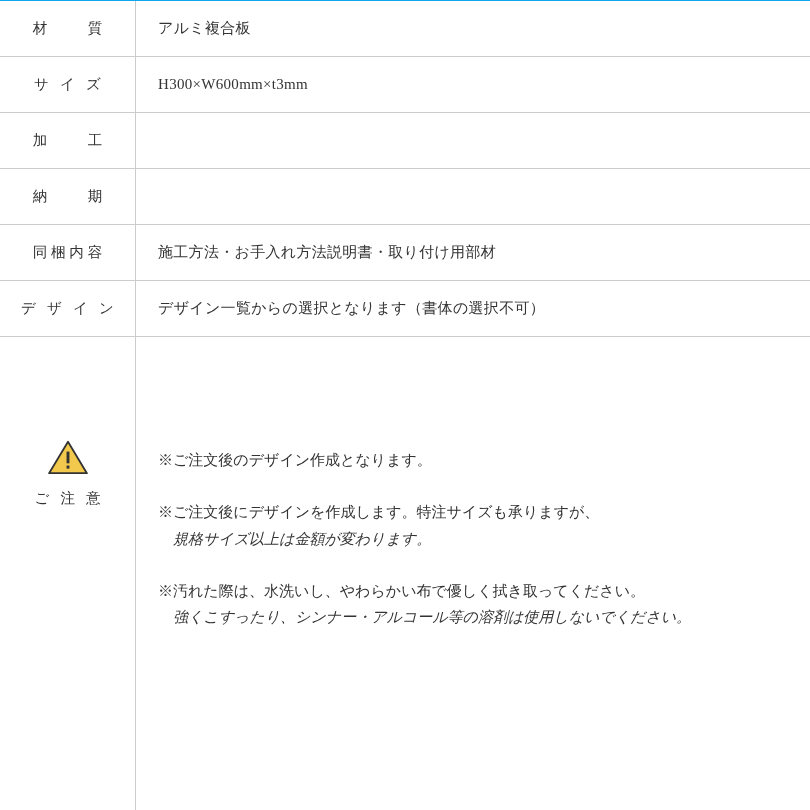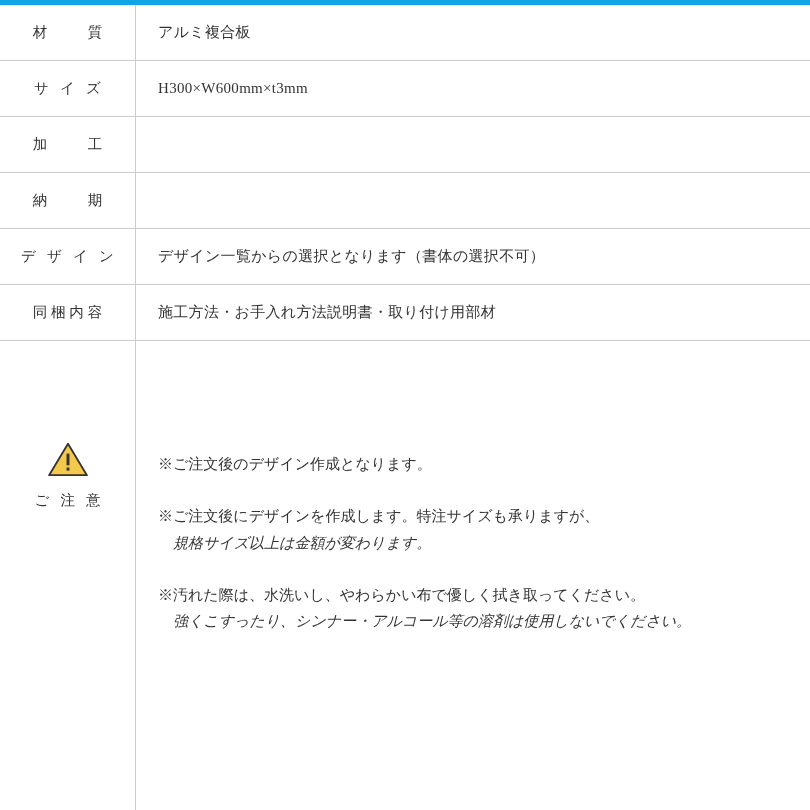--- a/index.html
+++ b/index.html
@@ -37,21 +37,21 @@
     letter-spacing: 0.32em;
     text-indent: 0.32em;
     font-weight: 400;
     font-family: "Liberation Serif", "DejaVu Serif", serif;
   }
   
   .spec-table {
     flex: 1 1 auto;
     display: flex;
     flex-direction: column;
-    border-top: 5px solid #0ea5e9;
+    border-top: 1px solid #0ea5e9;
   }
   .row {
     display: flex;
     flex-direction: row;
     border-bottom: 1px solid #cccccc;
     min-height: 55px;
   }
   .row:last-child {
     border-bottom: none;
   }
@@ -149,27 +149,27 @@
 
     <div class="row row-short">
       <div class="cell-label">加　　工</div>
     </div>
 
     <div class="row row-short">
       <div class="cell-label">納　　期</div>
     </div>
 
     <div class="row row-short">
-      <div class="cell-label">デ ザ イ ン</div>
-      <div class="cell-value">デザイン一覧からの選択となります（書体の選択不可）</div>
+      <div class="cell-label">同梱内容</div>
+      <div class="cell-value">施工方法・お手入れ方法説明書・取り付け用部材</div>
     </div>
 
     <div class="row row-short">
-      <div class="cell-label">同梱内容</div>
-      <div class="cell-value">施工方法・お手入れ方法説明書・取り付け用部材</div>
+      <div class="cell-label">デ ザ イ ン</div>
+      <div class="cell-value">デザイン一覧からの選択となります（書体の選択不可）</div>
     </div>
 
     <div class="row row-notice">
       <div class="notice-label">
         <svg class="warn-icon" viewBox="0 0 44 40" aria-hidden="true">
           <polygon points="22,3 43,38 1,38" fill="#f2c94c" stroke="#333333" stroke-width="2" stroke-linejoin="round"></polygon>
           <rect x="20.4" y="14" width="3.2" height="13" fill="#333333"></rect>
           <rect x="20.4" y="29.5" width="3.2" height="3.4" fill="#333333"></rect>
         </svg>
         <div class="notice-label-text">ご 注 意</div>

